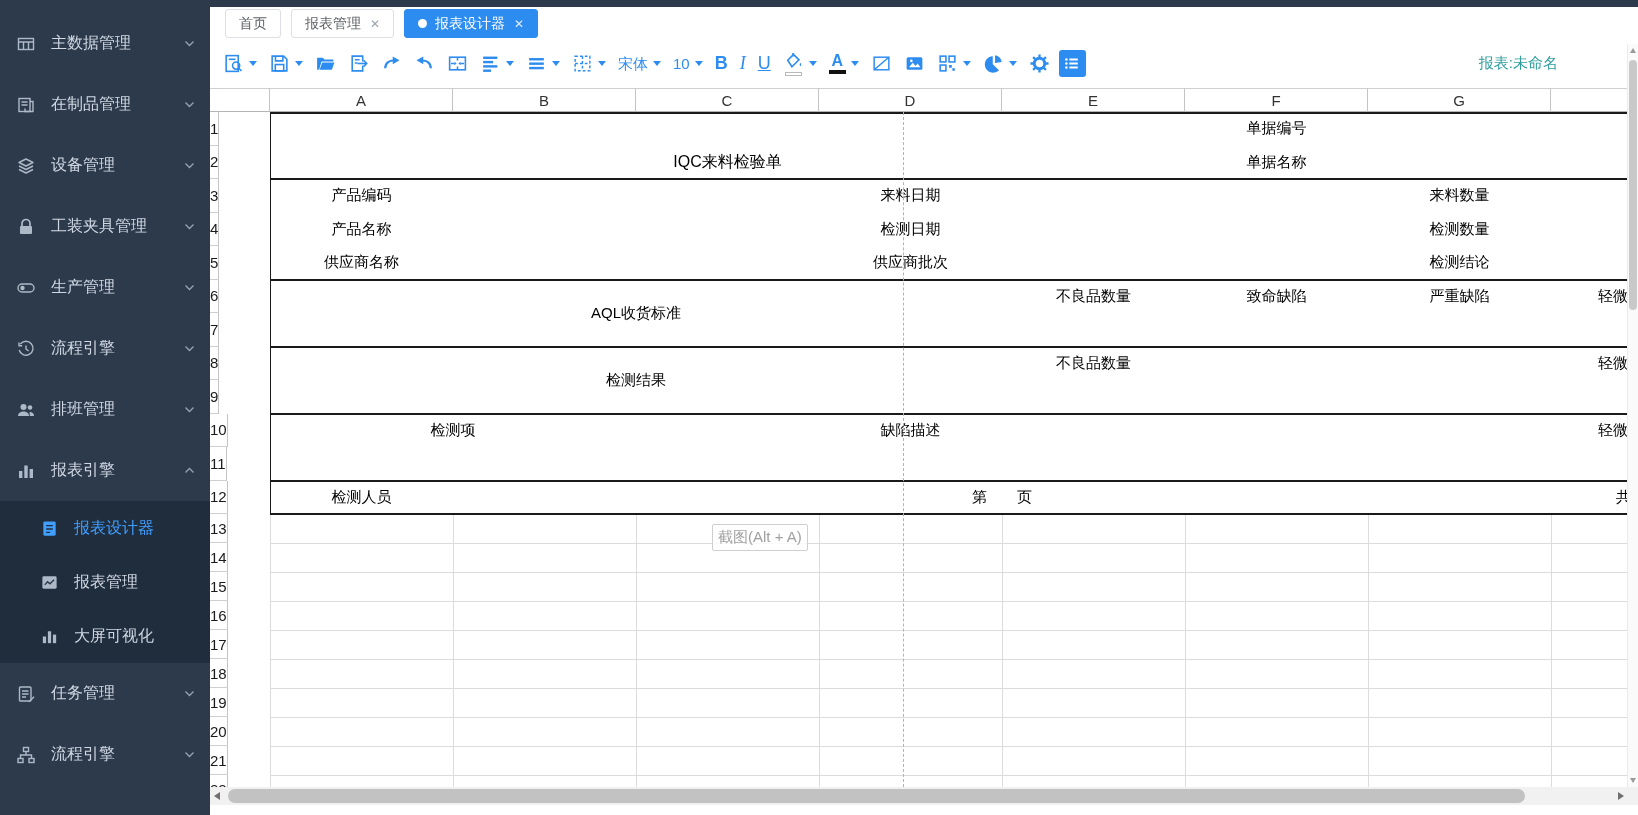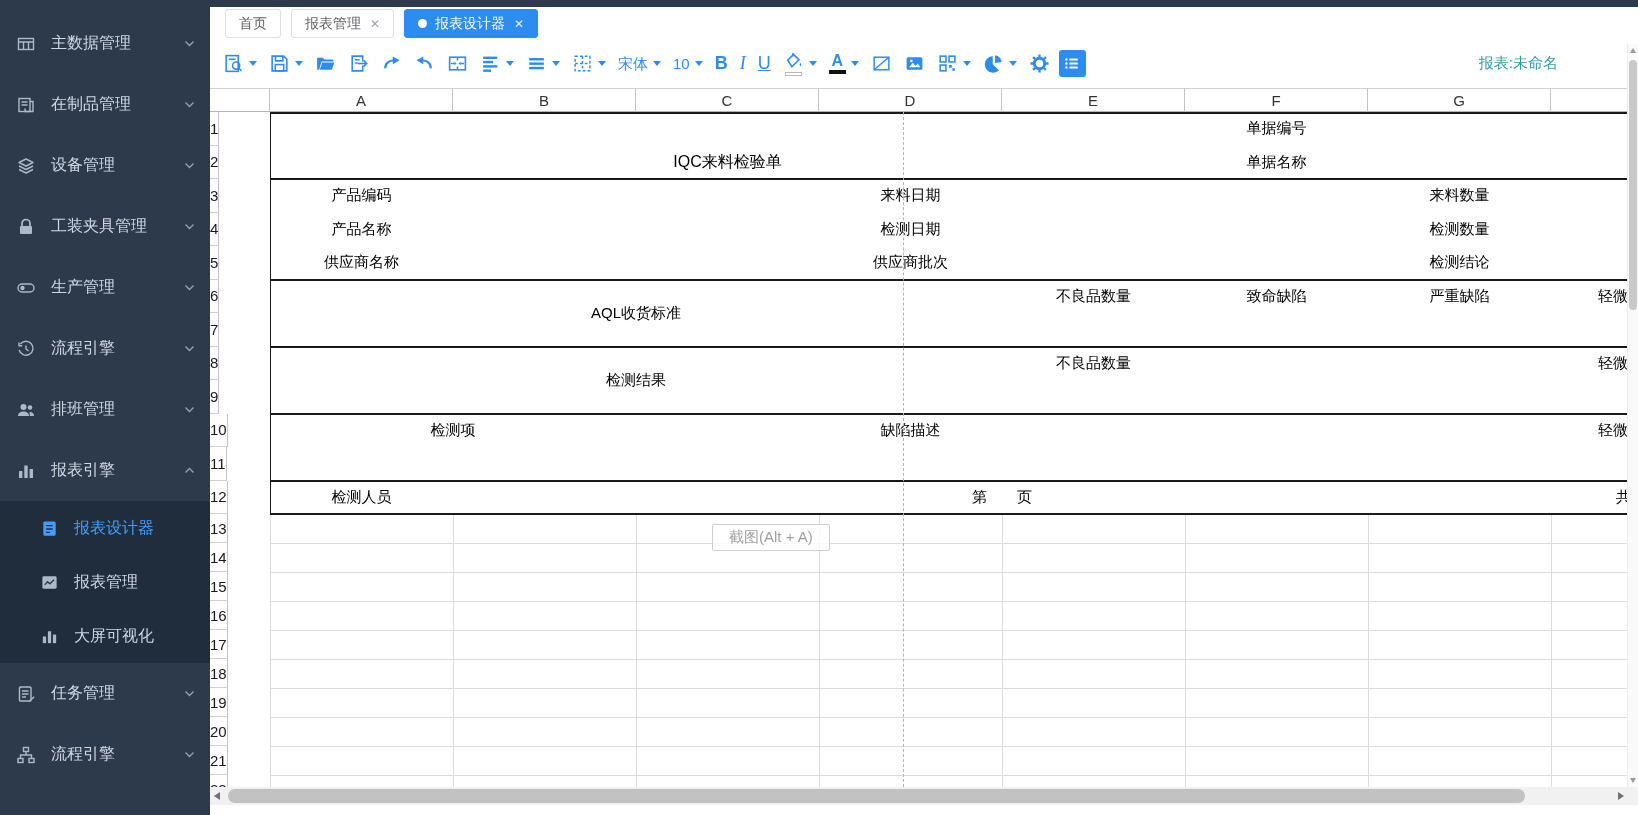--- a/index.html
+++ b/index.html
@@ -56,21 +56,21 @@
   
   .panel{position:absolute;left:1117px;top:330px;width:449px;height:398px;background:#fff;border-radius:6px;
     box-shadow:0 3px 16px rgba(0,0,0,0.25);z-index:20;}
   .panel-tabs{display:flex;align-items:stretch;height:45px;border-bottom:1px solid #e2e2e2;position:relative;}
   .ptab{display:flex;align-items:center;justify-content:center;font-size:15px;cursor:pointer;}
   .ptab.active{width:72px;border:1px solid #dcdcdc;border-bottom:1px solid #fff;border-radius:4px 4px 0 0;color:#515a6e;background:#fff;margin-bottom:-1px;}
   .ptab.plain{color:#2d8cf0;padding:0 27px;}
   .pcollapse{position:absolute;right:76px;top:16px;width:18px;height:18px;cursor:pointer;}
   .pcollapse svg{width:18px;height:18px;display:block;}
   
-  .shot-tip{position:absolute;left:712px;top:524px;padding:3px 16px;border:1px solid #cfcfcf;border-radius:2px;
+  .shot-tip{position:absolute;left:712px;top:524px;padding:3px 5px;border:1px solid #cfcfcf;border-radius:2px;
     background:rgba(255,255,255,0.82);color:#a0a0a0;font-size:15px;z-index:30;white-space:nowrap;}
   
   .vscroll{position:absolute;right:0;top:44px;bottom:28px;width:10px;background:#fafafa;border-left:1px solid #ebebeb;z-index:25;}
   .vthumb{position:absolute;left:1px;top:16px;width:8px;height:250px;background:#c9c9c9;border-radius:4px;}
   .varrow{position:absolute;left:2px;width:0;height:0;border-left:3px solid transparent;border-right:3px solid transparent;}
   .varrow.up{top:4px;border-bottom:5px solid #9a9a9a;}
   .varrow.down{bottom:4px;border-top:5px solid #9a9a9a;}
   .hscroll{position:absolute;left:210px;right:0;top:787px;height:18px;background:#f1f1f1;z-index:25;}
   .hthumb{position:absolute;left:18px;top:2px;width:1297px;height:14px;background:#c2c2c2;border-radius:7px;}
   .harrow{position:absolute;top:5px;width:0;height:0;border-top:4px solid transparent;border-bottom:4px solid transparent;}

